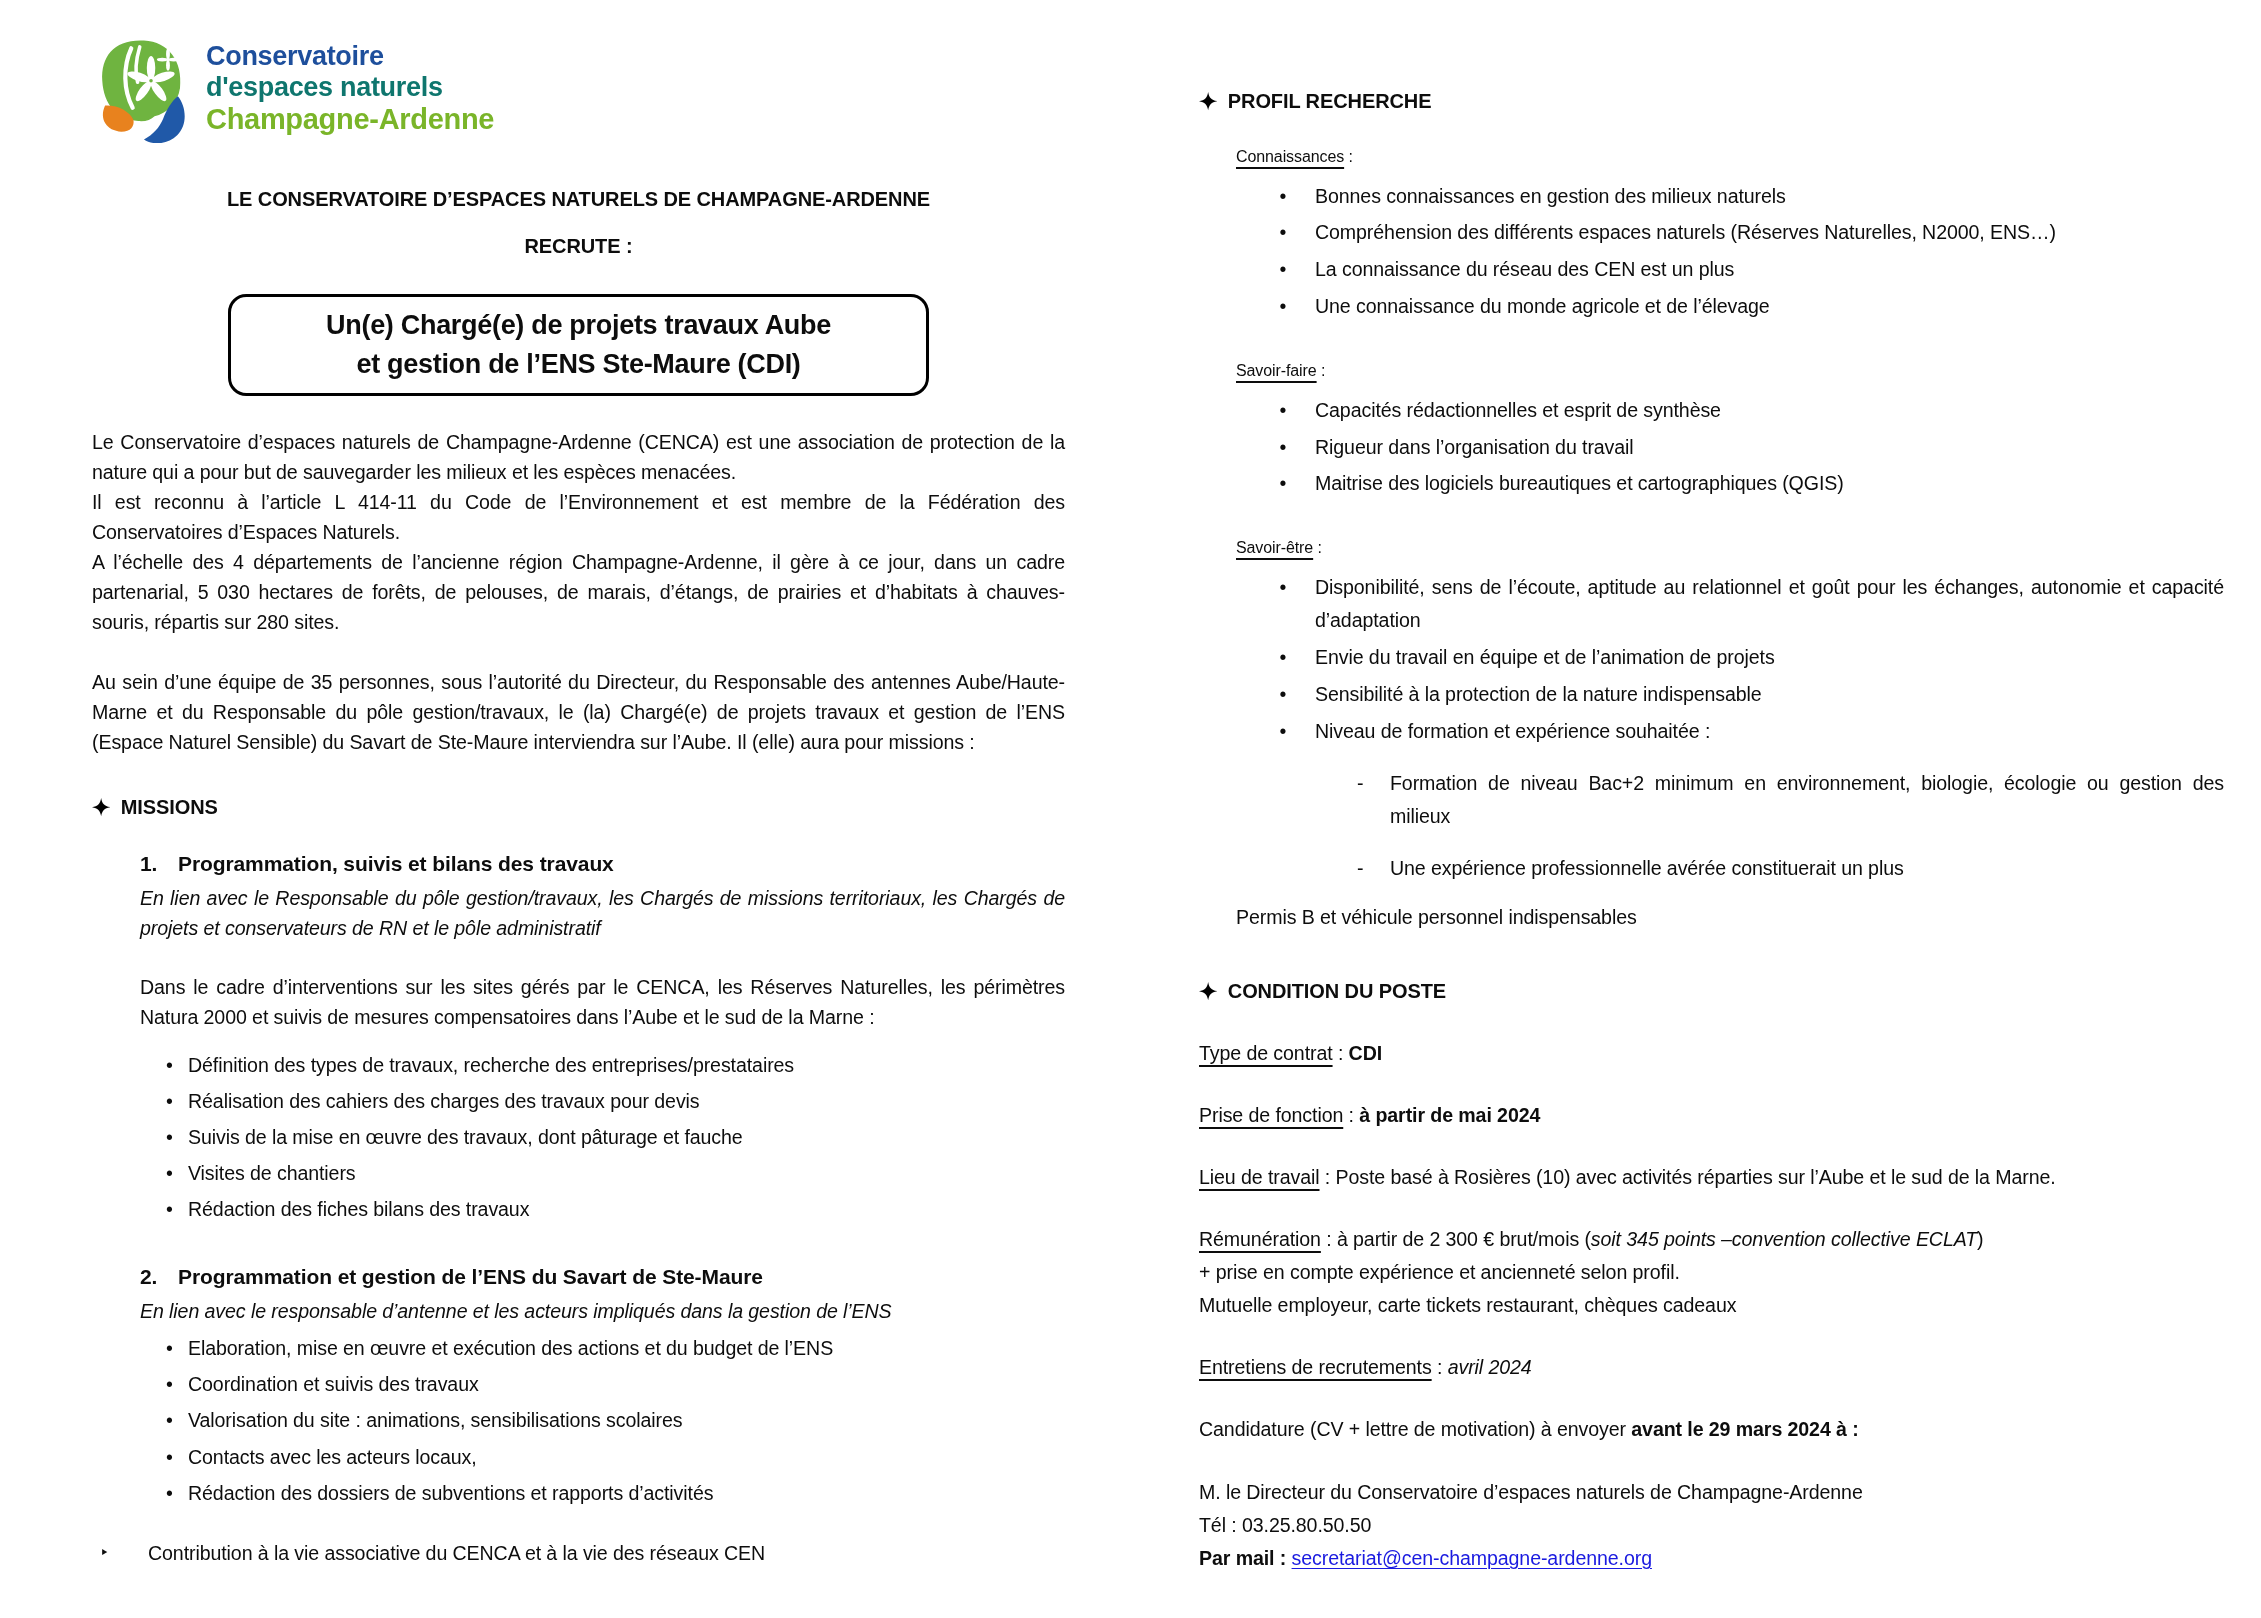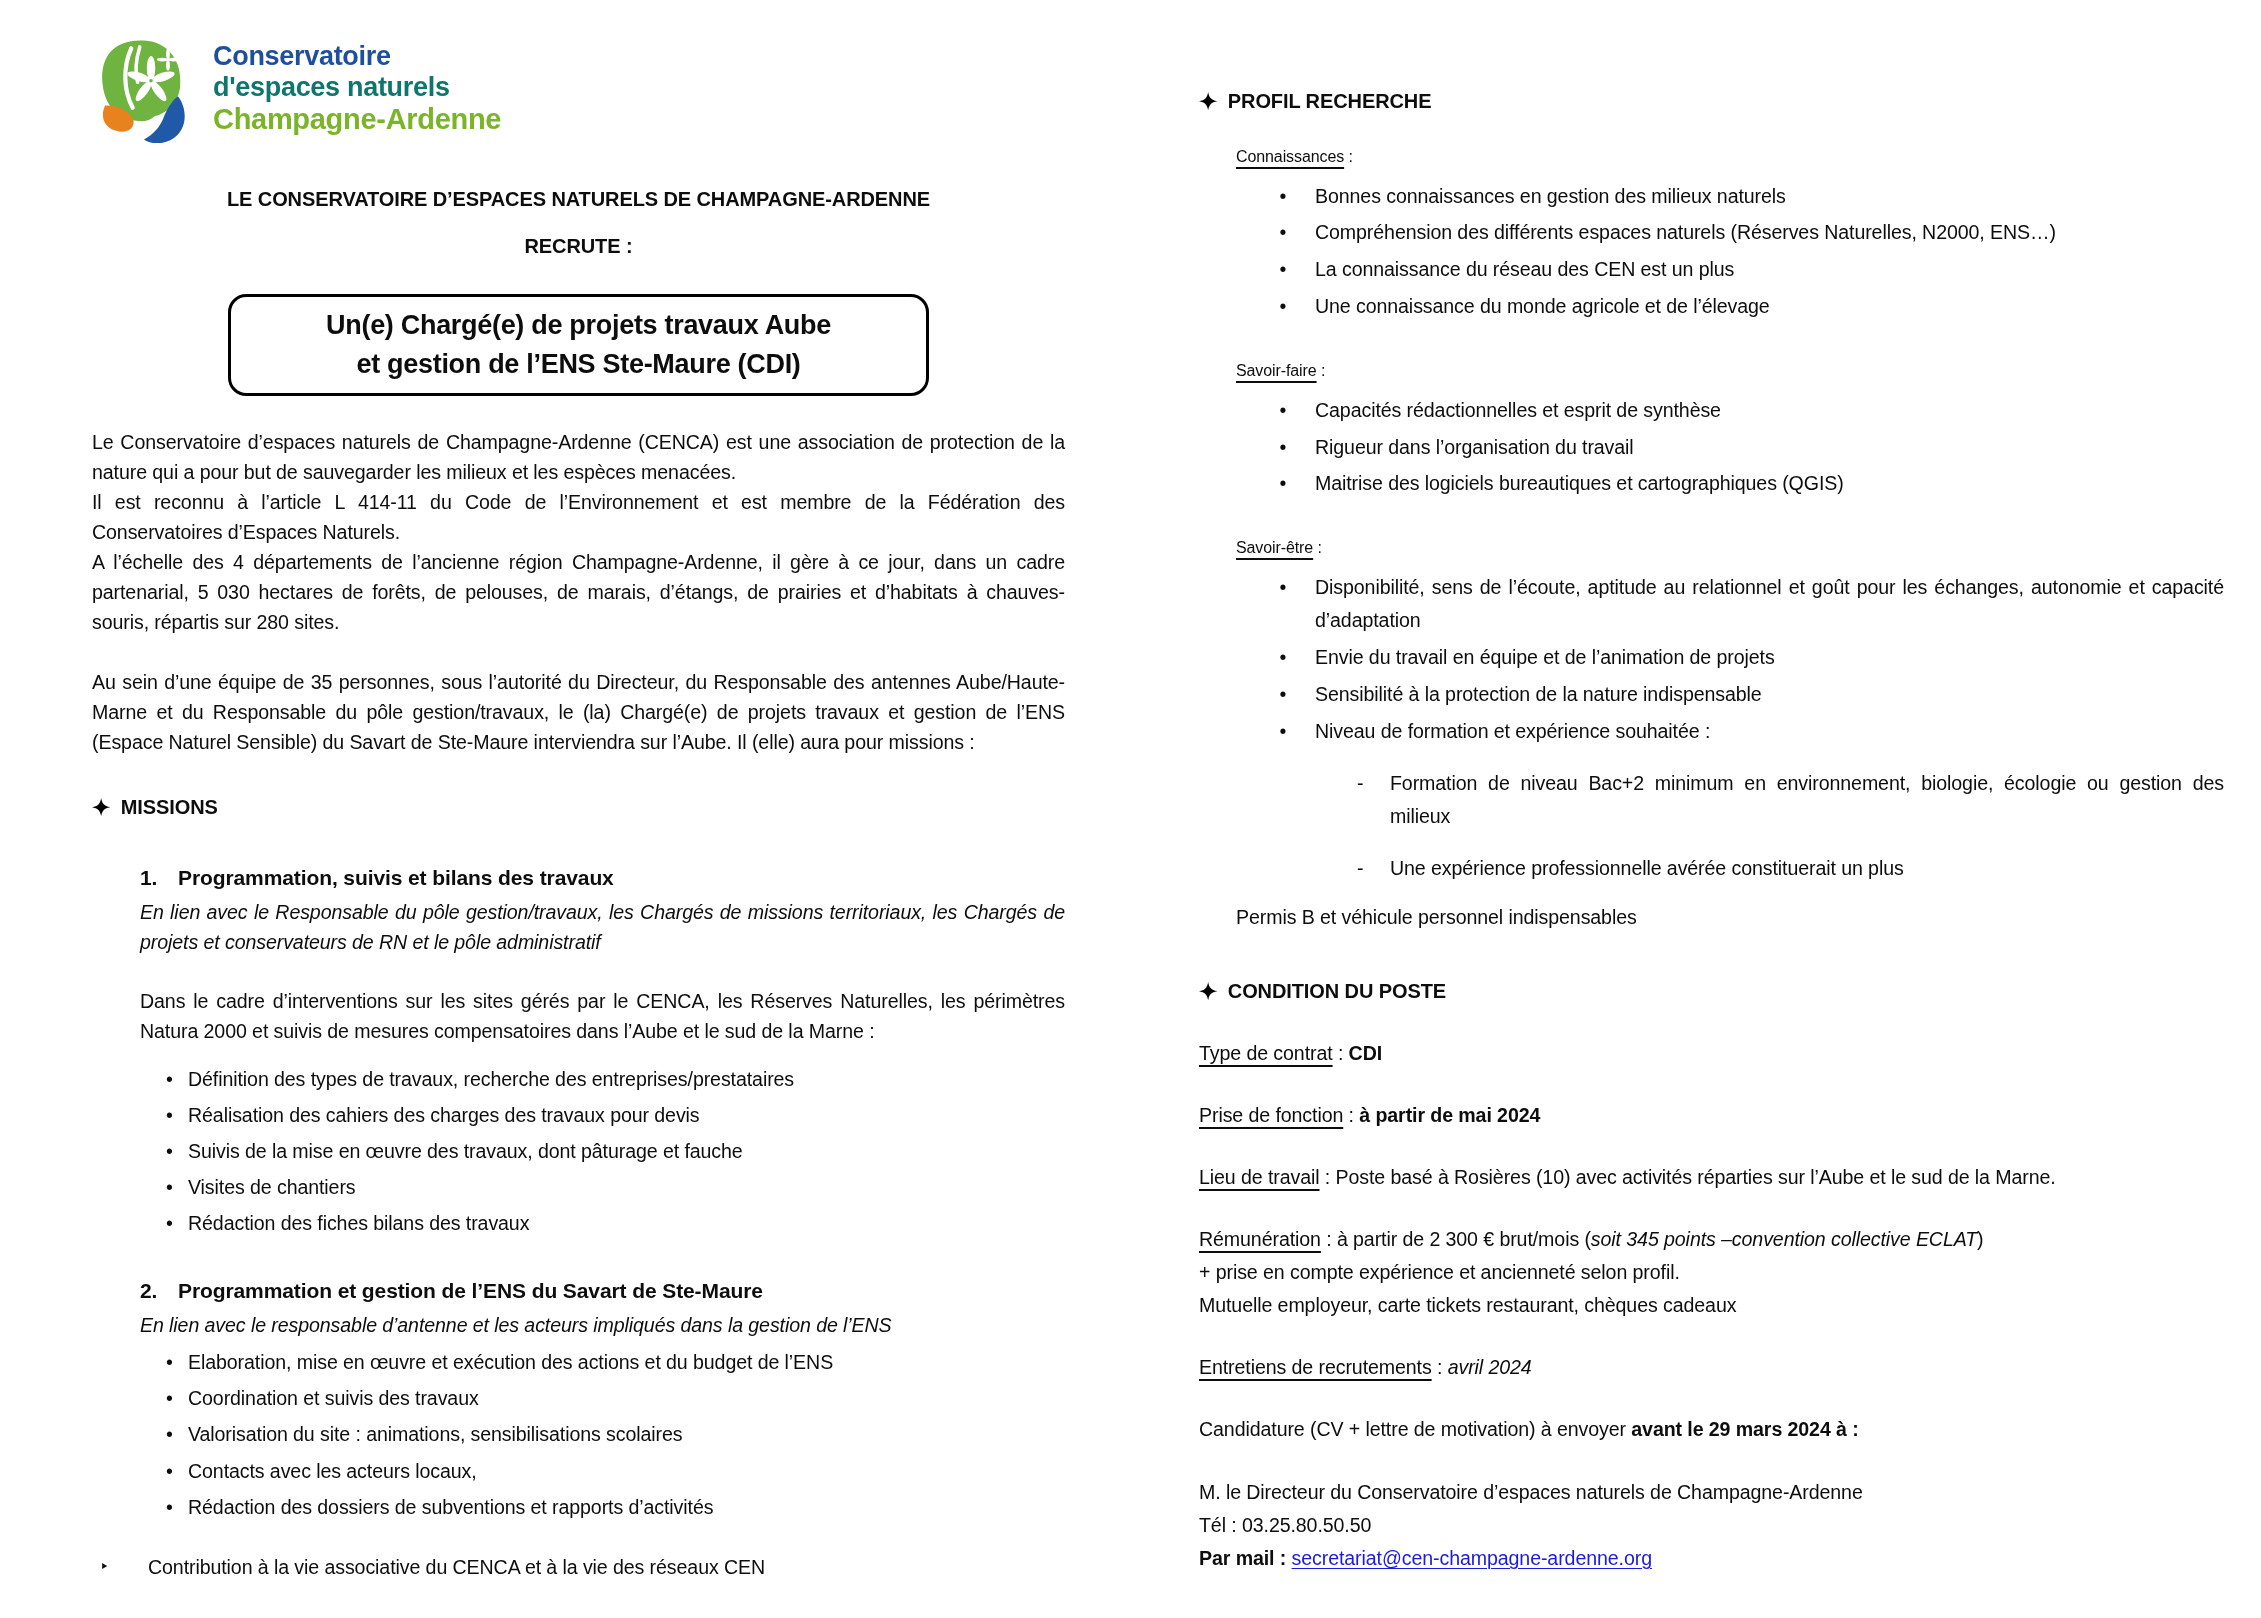--- a/index.html
+++ b/index.html
@@ -8,21 +8,21 @@
     width:2261px; height:1618px; position:relative;
     font-family:"Liberation Sans","DejaVu Sans",sans-serif;
     color:#0d0d0d; letter-spacing:-0.1px;
   }
   #page { position:relative; width:2261px; height:1618px; overflow:hidden; background:#fff; }
   .col { position:absolute; top:0; }
   .col-left  { left:92px;  width:973px; font-size:19.6px; line-height:30px; }
   .col-right { left:1199px; width:1025px; font-size:19.6px; line-height:33px; }
 
   
-  .logo { margin-top:37px; display:flex; gap:10px; align-items:flex-start; }
+  .logo { margin-top:37px; display:flex; gap:3px; align-items:flex-start; }
   .logo-text { padding-top:3.9px; font-weight:bold; }
   .logo-l1 { font-size:27px; line-height:31px; color:#1e4f9c; letter-spacing:-0.3px; }
   .logo-l3 { font-size:29px; line-height:33px; color:#7ab529; letter-spacing:-0.3px; }
 
   
   .doc-title { margin-top:41px; text-align:center; font-weight:bold; font-size:20px; }
   .doc-sub   { margin-top:17px; text-align:center; font-weight:bold; font-size:20px; }
   .job-box {
     margin:33px auto 0; width:701px;
     border:3.9px solid #000; border-radius:18.3px;
@@ -33,21 +33,21 @@
   
   .para { text-align:justify; }
   .para.first { margin-top:31px; }
   .para.gap { margin-top:30px; }
 
   .head-star { display:flex; align-items:center; gap:10.5px; font-weight:bold; font-size:20px; }
   .mission-head { margin-top:35px; }
   .star { display:inline-flex; width:18.3px; height:18.3px; }
   .star svg { width:100%; height:100%; }
 
-  .msection { margin-top:40px; padding-left:48px; }
+  .msection { margin-top:26px; padding-left:48px; }
   .msection2 { margin-top:37px; }
   .stitle { font-size:21px; font-weight:bold; line-height:31px; }
   .stitle .num { display:inline-block; width:38px; }
   .slead { font-style:italic; margin-top:3.9px; text-align:justify; }
   .spara { margin-top:29px; text-align:justify; }
 
   ul.blist-left { list-style:none; margin-top:18.3px; margin-left:26px; }
   ul.blist-left li { position:relative; padding-left:22px; margin-top:7.2px; line-height:29px; }
   ul.blist-left li::before { content:"•"; position:absolute; left:0; }
   ul.blist-left.tight { margin-top:7.8px; }

